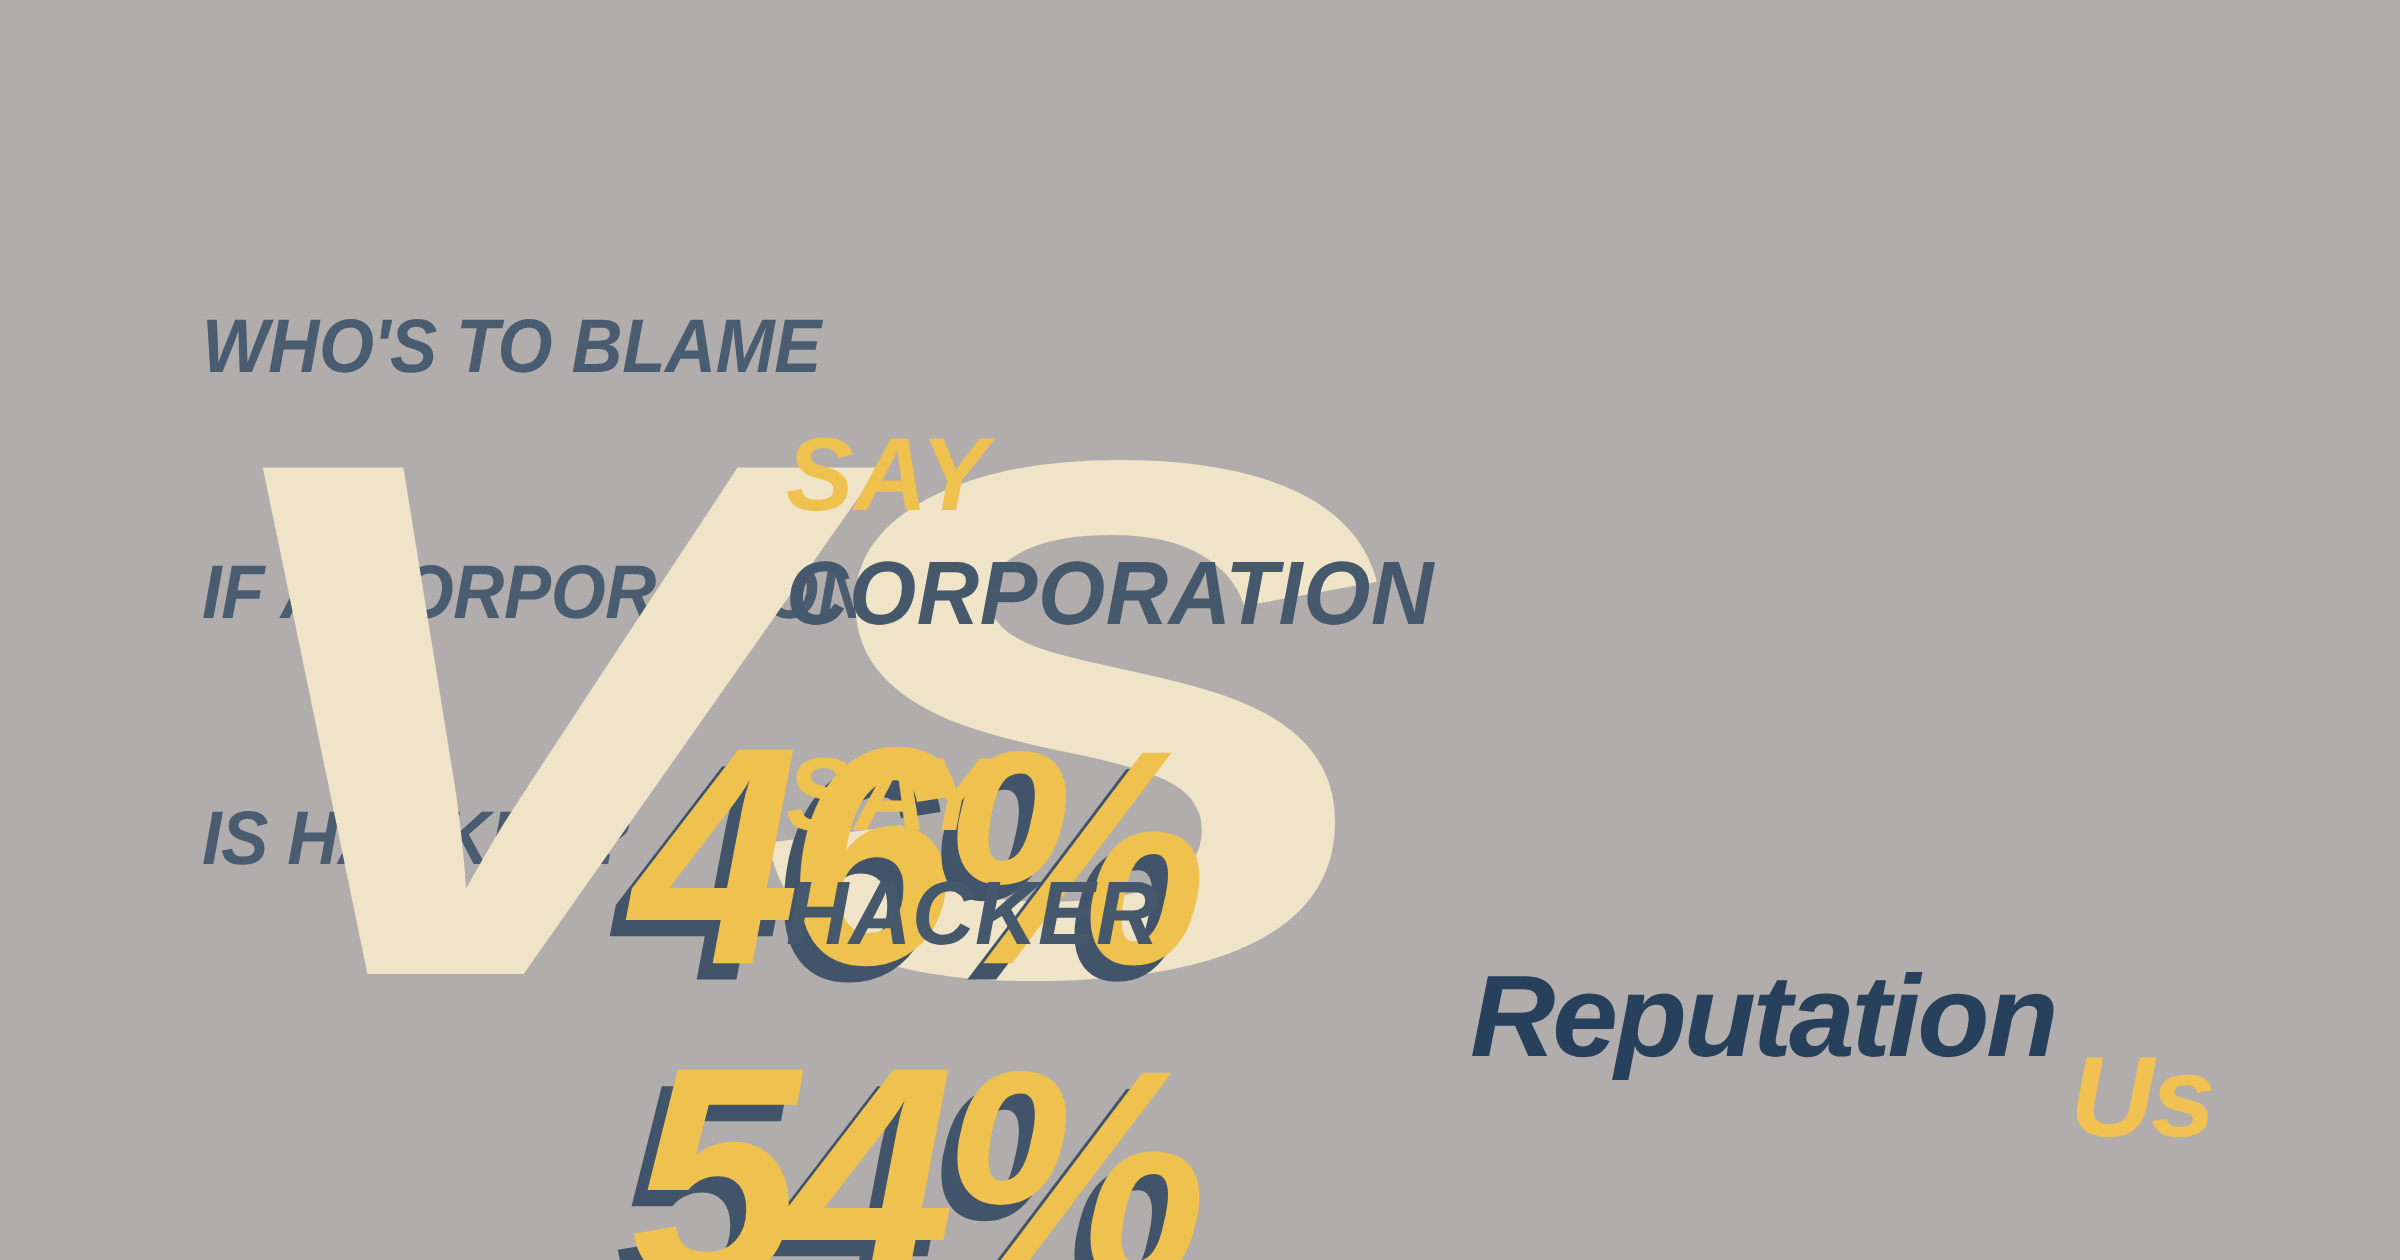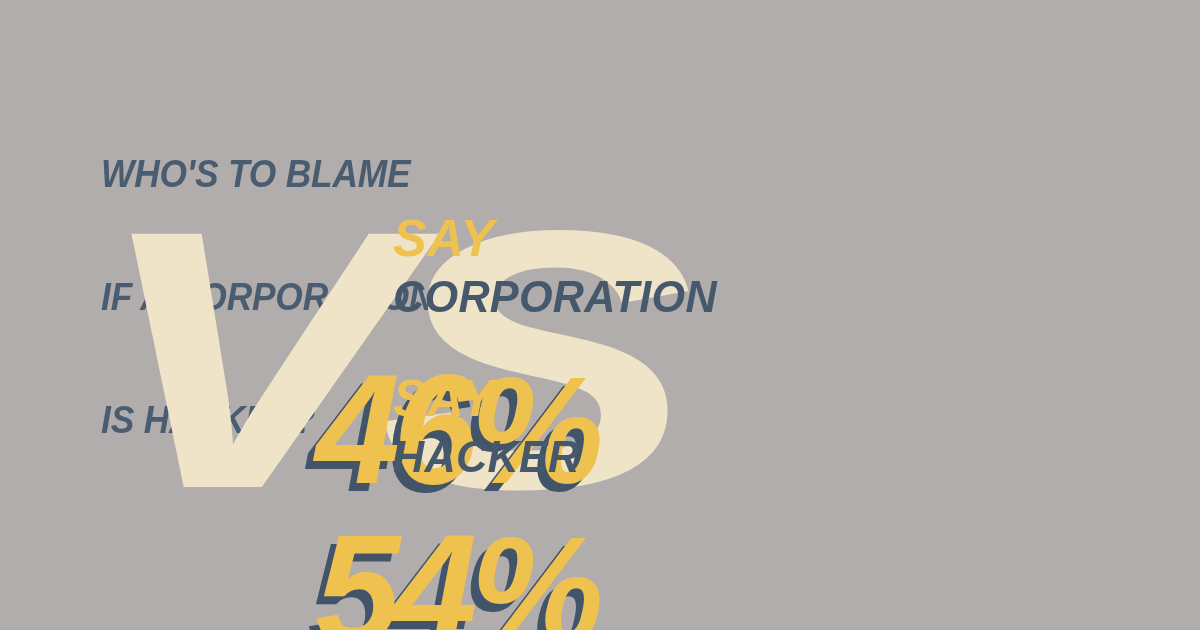--- a/index.html
+++ b/index.html
@@ -190,14 +190,18 @@
   <div class="stat-row" id="stat-row-1">
     <div class="stat-figure">
       <span>54</span><span class="pct">%</span>
     </div>
     <div class="stat-words">
       <span class="stat-say">SAY</span>
       <span class="stat-noun">HACKER</span>
     </div>
   </div>
 
+  <div class="logo">
+    <span class="logo-main">Reputation</span>
+    <span class="logo-sub">Us</span>
+  </div>
 
 </div>
 
 </body></html>

